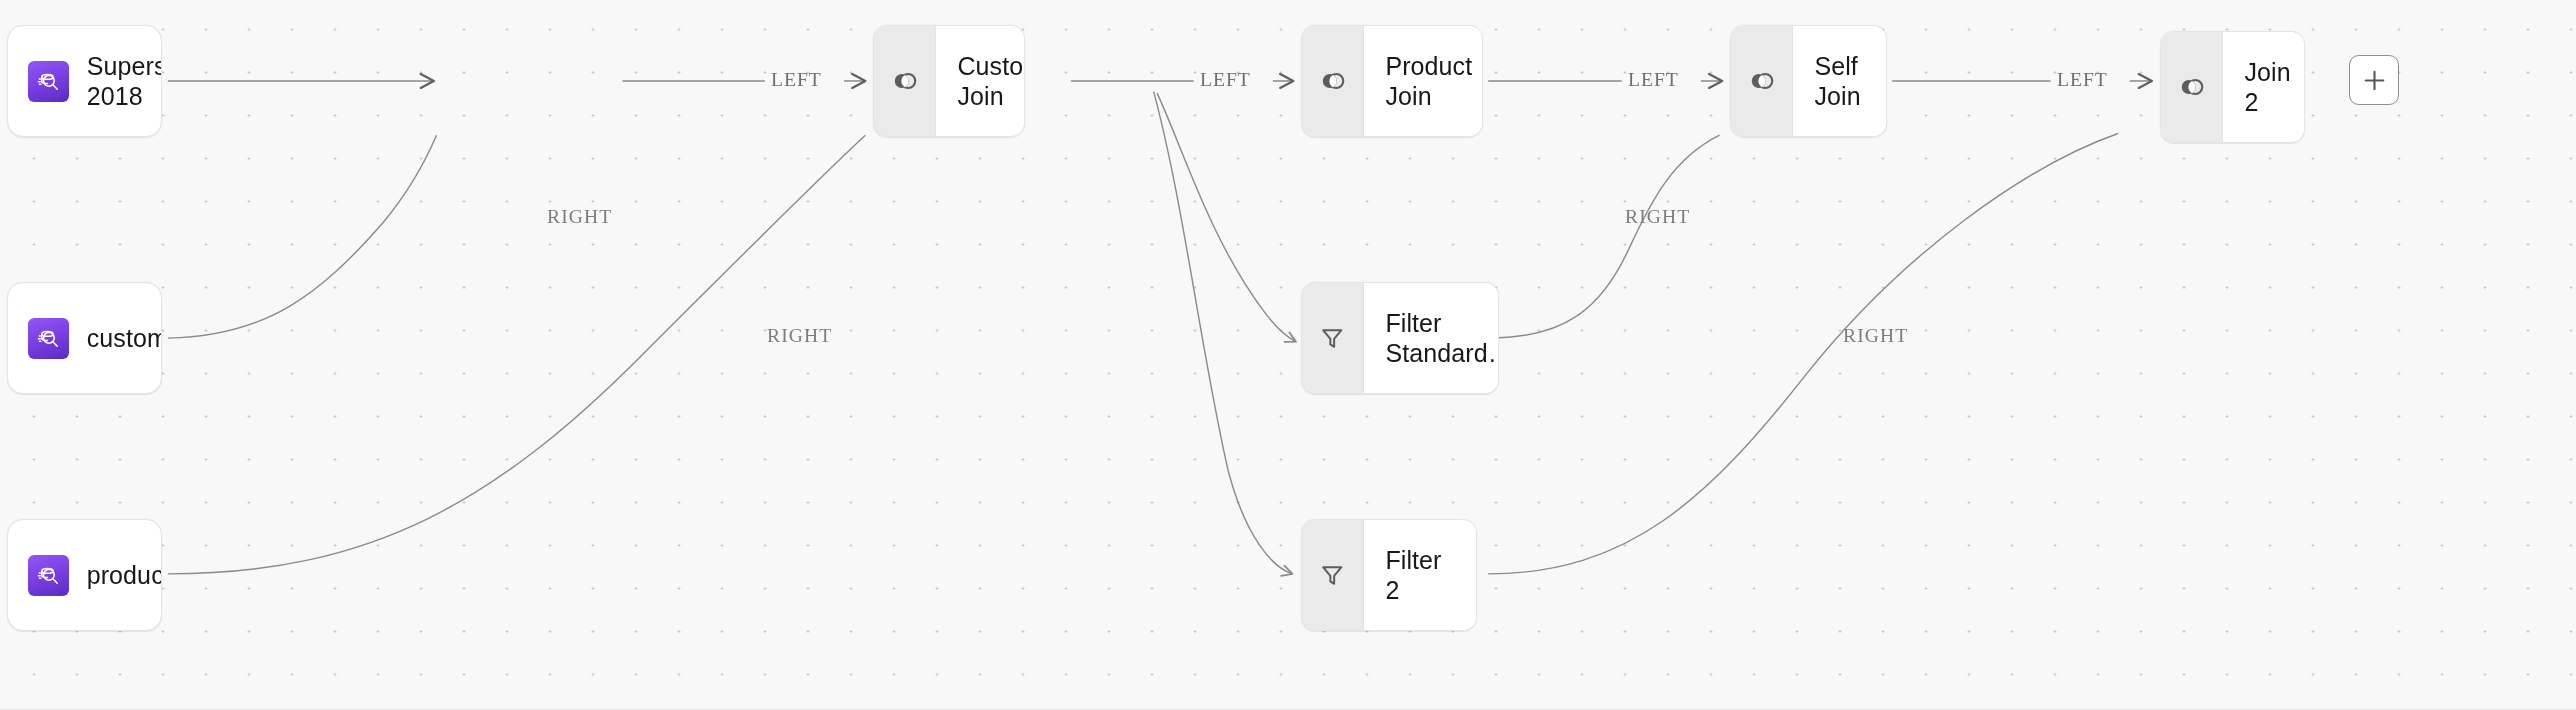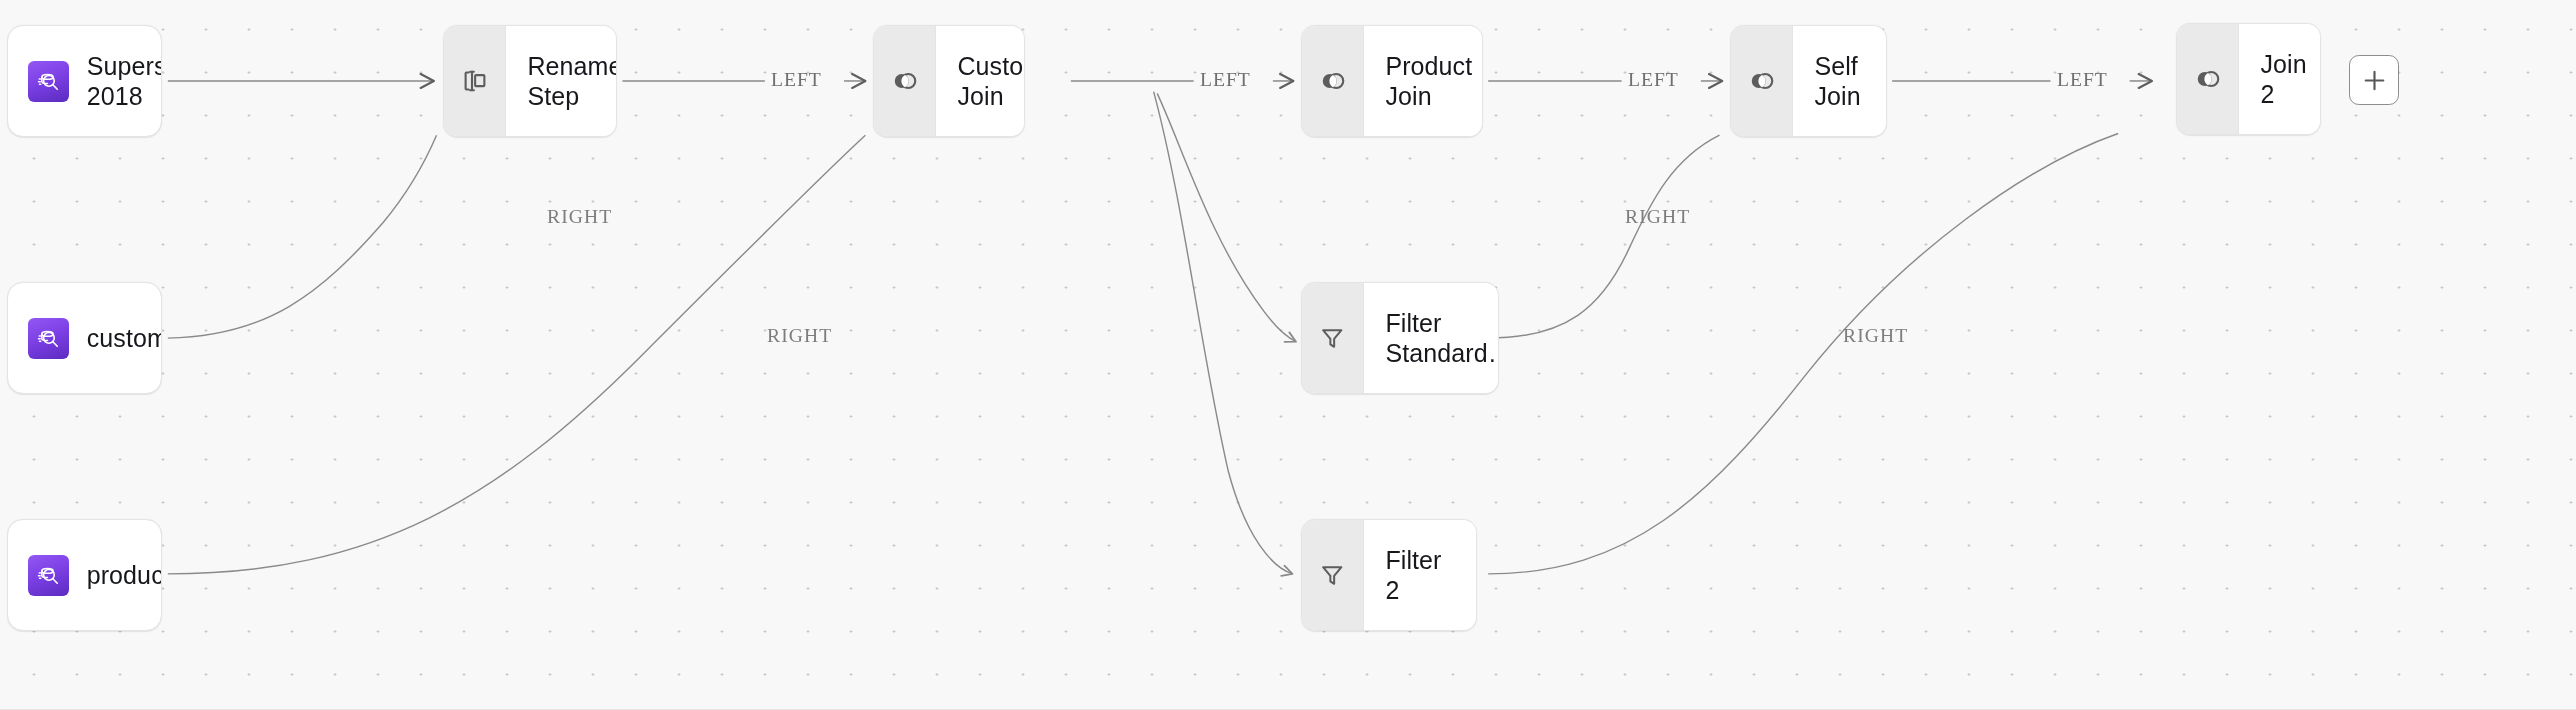--- a/index.html
+++ b/index.html
@@ -187,33 +187,20 @@
         <ellipse cx="11" cy="7.6" rx="5.4" ry="2.3"></ellipse>
         <path d="M5.6,7.6 v4.1 c0,1.27 2.42,2.3 5.4,2.3"></path>
         <circle cx="12.4" cy="11.4" r="5.1"></circle>
         <path d="M16.2,15.1 L20.4,19.4"></path>
         <path d="M3.1,9.6 h1.2 M2.4,12.2 h1.6 M3.4,14.7 h1.2"></path>
       </svg>
     </span>
     <span class="label">product</span>
   </div>
 
-  <div class="node" style="left:443px;top:25px;width:174px;">
-    <span class="gutter">
-      <svg width="30" height="30" viewBox="0 0 24 24" fill="none" stroke="#5d5d5d" stroke-width="1.7" stroke-linecap="round" stroke-linejoin="round">
-        <path d="M7,5.2 H5.1 a0.6,0.6 0 0 0 -0.6,0.6 V18.2 a0.6,0.6 0 0 0 0.6,0.6 H7"></path>
-        <rect x="12.1" y="7.3" width="7.4" height="8.8" rx="0.7"></rect>
-        <path d="M9.6,4.6 V19.4"></path>
-        <path d="M8.1,4.6 H11.1 M8.1,19.4 H11.1"></path>
-      </svg>
-    </span>
-    <span class="body">
-      <span class="label">Rename Step</span>
-    </span>
-  </div>
 
   <div class="node" style="left:873px;top:25px;width:152px;">
     <span class="gutter">
       <svg width="30" height="30" viewBox="0 0 24 24">
         <circle cx="9.4" cy="12" r="5.6" fill="#5d5d5d"></circle>
         <circle cx="14.6" cy="12" r="5.6" fill="none" stroke="#5d5d5d" stroke-width="1.7"></circle>
         <path d="M12,7.1 a5.6,5.6 0 0 1 0,9.8 a5.6,5.6 0 0 1 0,-9.8 z" fill="#ffffff"></path>
       </svg>
     </span>
     <span class="body">
@@ -240,21 +227,21 @@
         <circle cx="9.4" cy="12" r="5.6" fill="#5d5d5d"></circle>
         <circle cx="14.6" cy="12" r="5.6" fill="none" stroke="#5d5d5d" stroke-width="1.7"></circle>
         <path d="M12,7.1 a5.6,5.6 0 0 1 0,9.8 a5.6,5.6 0 0 1 0,-9.8 z" fill="#ffffff"></path>
       </svg>
     </span>
     <span class="body">
       <span class="label">Self Join</span>
     </span>
   </div>
 
-  <div class="node" style="left:2160px;top:23px;width:145px;margin-left:16px;">
+  <div class="node" style="left:2160px;top:31px;width:145px;">
     <span class="gutter">
       <svg width="30" height="30" viewBox="0 0 24 24">
         <circle cx="9.4" cy="12" r="5.6" fill="#5d5d5d"></circle>
         <circle cx="14.6" cy="12" r="5.6" fill="none" stroke="#5d5d5d" stroke-width="1.7"></circle>
         <path d="M12,7.1 a5.6,5.6 0 0 1 0,9.8 a5.6,5.6 0 0 1 0,-9.8 z" fill="#ffffff"></path>
       </svg>
     </span>
     <span class="body">
       <span class="label">Join 2</span>
     </span>

